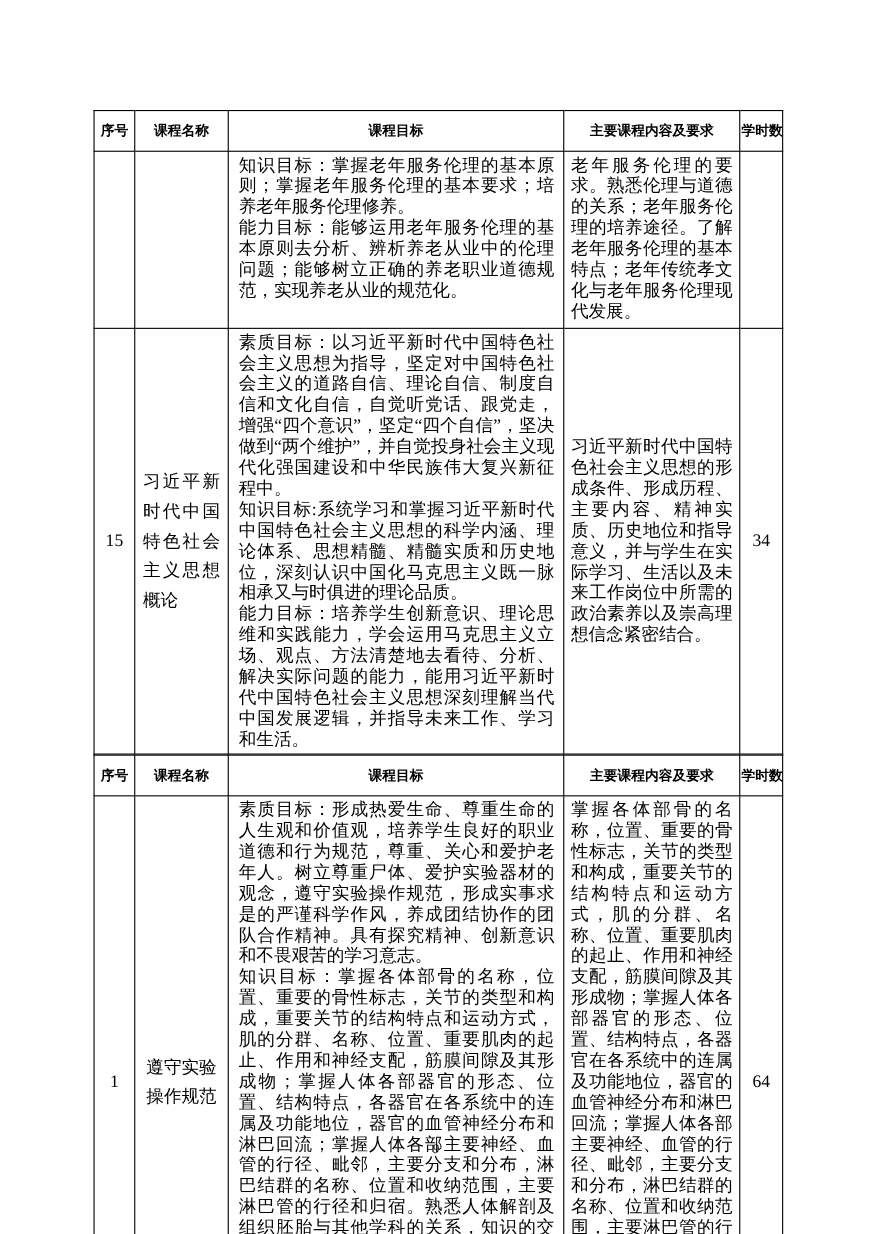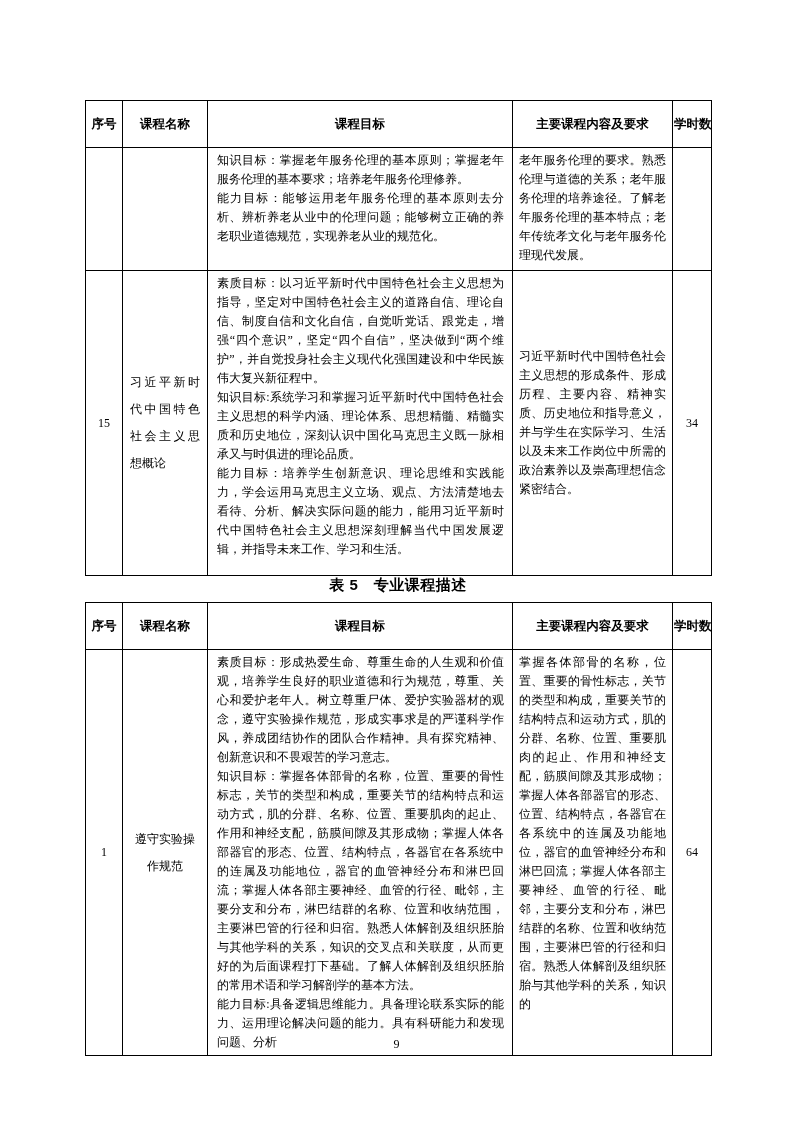--- a/index.html
+++ b/index.html
@@ -18,27 +18,27 @@
     left: 85px;
     width: 626px;
   }
   table.course-table {
     width: 626px;
     border-collapse: collapse;
     table-layout: fixed;
   }
   .course-table th, .course-table td {
     border: 1px solid #000;
-    font-size: 12px;
+    font-size: 16px;
     vertical-align: middle;
   }
   .course-table th {
     font-weight: bold;
     text-align: center;
-    height: 47px;
+    height: 37px;
     white-space: nowrap;
     padding: 0 1px;
     font-size: 12.5px;
   }
   td.cell-no, td.cell-hours {
     text-align: center;
     vertical-align: middle;
   }
   td.cell-name {
     vertical-align: middle;
@@ -125,21 +125,20 @@
         <td class="cell-name name-justify">习近平新时代中国特色社会主义思想概论</td>
         <td class="cell-objectives">素质目标：以习近平新时代中国特色社会主义思想为指导，坚定对中国特色社会主义的道路自信、理论自信、制度自信和文化自信，自觉听党话、跟党走，增强“四个意识”，坚定“四个自信”，坚决做到“两个维护”，并自觉投身社会主义现代化强国建设和中华民族伟大复兴新征程中。
 知识目标:系统学习和掌握习近平新时代中国特色社会主义思想的科学内涵、理论体系、思想精髓、精髓实质和历史地位，深刻认识中国化马克思主义既一脉相承又与时俱进的理论品质。
 能力目标：培养学生创新意识、理论思维和实践能力，学会运用马克思主义立场、观点、方法清楚地去看待、分析、解决实际问题的能力，能用习近平新时代中国特色社会主义思想深刻理解当代中国发展逻辑，并指导未来工作、学习和生活。</td>
         <td class="cell-content v-mid">习近平新时代中国特色社会主义思想的形成条件、形成历程、主要内容、精神实质、历史地位和指导意义，并与学生在实际学习、生活以及未来工作岗位中所需的政治素养以及崇高理想信念紧密结合。</td>
         <td class="cell-hours">34</td>
       </tr>
     </tbody>
   </table>
 
-  <div class="table-title">表 5　专业课程描述</div>
 
   <table class="course-table">
     <colgroup>
       <col style="width:37px">
         <col style="width:85px">
         <col style="width:305px">
         <col style="width:160px">
         <col style="width:39px">
     </colgroup>
     <thead>

